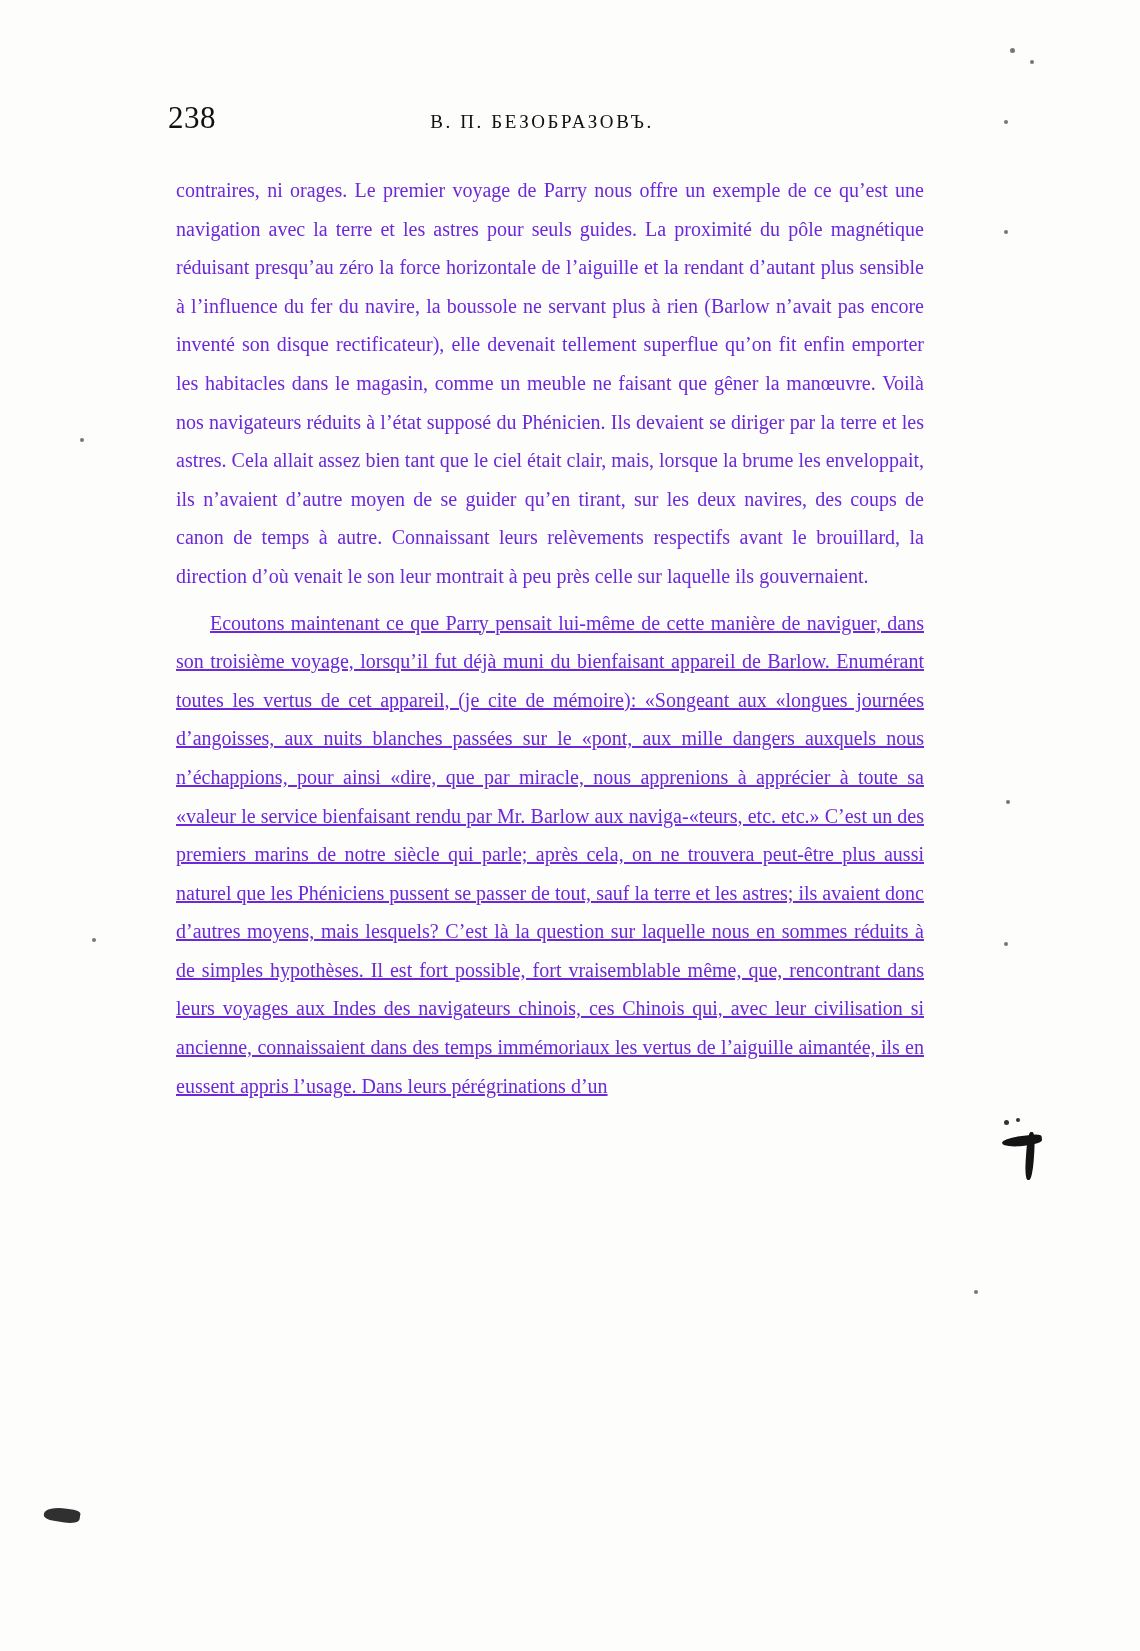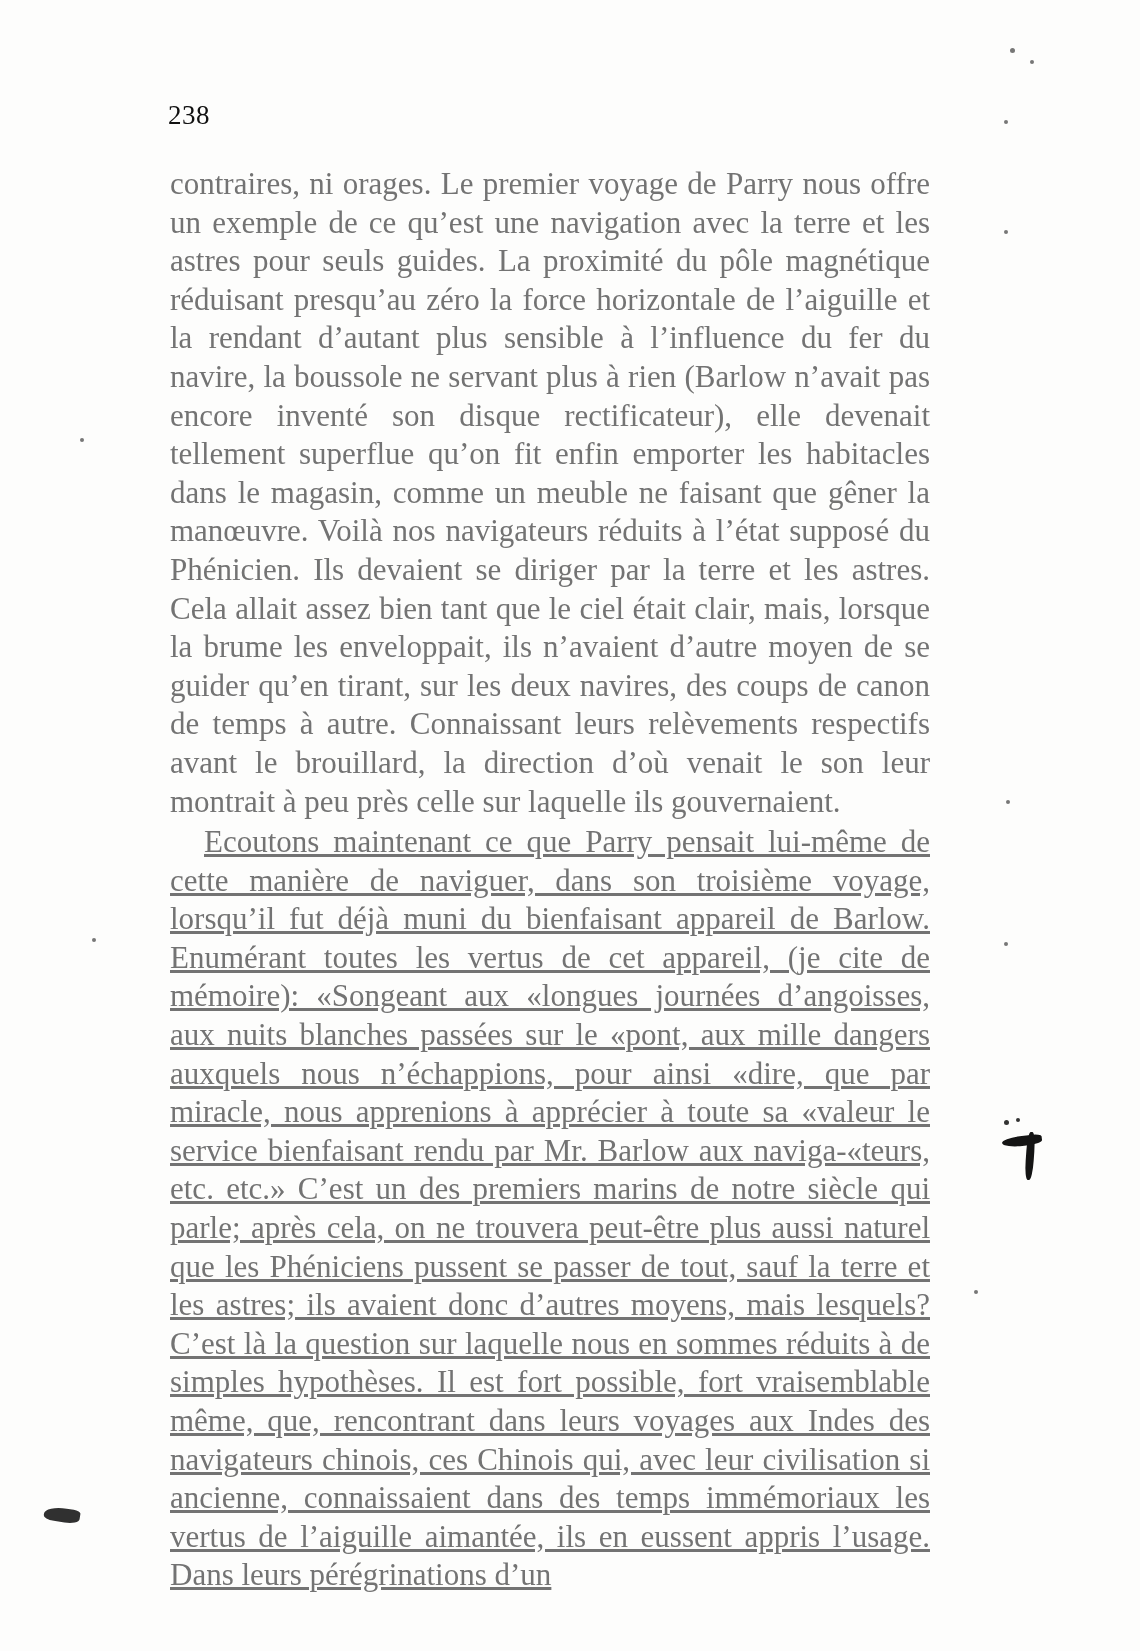--- a/index.html
+++ b/index.html
@@ -26,21 +26,21 @@
   .header-row {
     position: absolute;
     left: 168px;
     top: 100px;
     width: 760px;
     display: flex;
     align-items: baseline;
   }
   .folio {
     font-family: "Liberation Serif", serif;
-    font-size: 27px;
+    font-size: 31px;
     letter-spacing: 0.5px;
     color: #111;
     text-align: right;
   }
   .running-title {
     flex: 1;
     text-align: center;
     font-size: 19px;
     letter-spacing: 2.6px;
     font-family: "Liberation Serif", serif;
@@ -48,26 +48,26 @@
     padding-right: 60px;
   }
   
   .textblock {
     position: absolute;
     left: 168px;
     top: 163px;
     width: 764px;
   }
   .para {
-    margin: 2px;
-    font-size: 31px;
+    margin: 8px;
+    font-size: 20px;
     line-height: 38.6px;
     text-align: justify;
     text-align-last: left;
-    color: #737373;
+    color: #6d28d9;
     -webkit-font-smoothing: antialiased;
   }
   .para + .para {
     text-indent: 34px;
   }
   .para.last {
     text-align: justify;
     text-decoration: underline;
   }
   
@@ -120,20 +120,21 @@
     background: #333; border-radius: 50%;
   }
 </style>
 </head>
 <body>
 
 <div class="page">
 
   <div class="header-row">
     <div class="folio">238</div>
+    <div class="running-title">В. П. БЕЗОБРАЗОВЪ.</div>
   </div>
 
   <div class="textblock">
     <p class="para">contraires, ni orages. Le premier voyage de Parry nous offre un exemple de ce qu’est une navigation avec la terre et les astres pour seuls guides. La proximité du pôle magnétique réduisant presqu’au zéro la force horizontale de l’aiguille et la rendant d’autant plus sensible à l’influence du fer du navire, la boussole ne servant plus à rien (Barlow n’avait pas encore inventé son disque rectificateur), elle devenait tellement superflue qu’on fit enfin emporter les habitacles dans le magasin, comme un meuble ne faisant que gêner la manœuvre. Voilà nos navigateurs réduits à l’état supposé du Phénicien. Ils devaient se diriger par la terre et les astres. Cela allait assez bien tant que le ciel était clair, mais, lorsque la brume les enveloppait, ils n’avaient d’autre moyen de se guider qu’en tirant, sur les deux navires, des coups de canon de temps à autre. Connaissant leurs relèvements respectifs avant le brouillard, la direction d’où venait le son leur montrait à peu près celle sur laquelle ils gouvernaient.</p>
     <p class="para last">Ecoutons maintenant ce que Parry pensait lui-même de cette manière de naviguer, dans son troisième voyage, lorsqu’il fut déjà muni du bienfaisant appareil de Barlow. Enumérant toutes les vertus de cet appareil, (je cite de mémoire): «Songeant aux «longues journées d’angoisses, aux nuits blanches passées sur le «pont, aux mille dangers auxquels nous n’échappions, pour ainsi «dire, que par miracle, nous apprenions à apprécier à toute sa «valeur le service bienfaisant rendu par Mr. Barlow aux naviga-«teurs, etc. etc.» C’est un des premiers marins de notre siècle qui parle; après cela, on ne trouvera peut-être plus aussi naturel que les Phéniciens pussent se passer de tout, sauf la terre et les astres; ils avaient donc d’autres moyens, mais lesquels? C’est là la question sur laquelle nous en sommes réduits à de simples hypothèses. Il est fort possible, fort vraisemblable même, que, rencontrant dans leurs voyages aux Indes des navigateurs chinois, ces Chinois qui, avec leur civilisation si ancienne, connaissaient dans des temps immémoriaux les vertus de l’aiguille aimantée, ils en eussent appris l’usage. Dans leurs pérégrinations d’un</p>
   </div>
 
   <span class="speck" style="left:1010px; top:48px; width:5px; height:5px;"></span>
   <span class="speck" style="left:1030px; top:60px; width:4px; height:4px;"></span>
   <span class="speck" style="left:1004px; top:120px; width:4px; height:4px;"></span>

